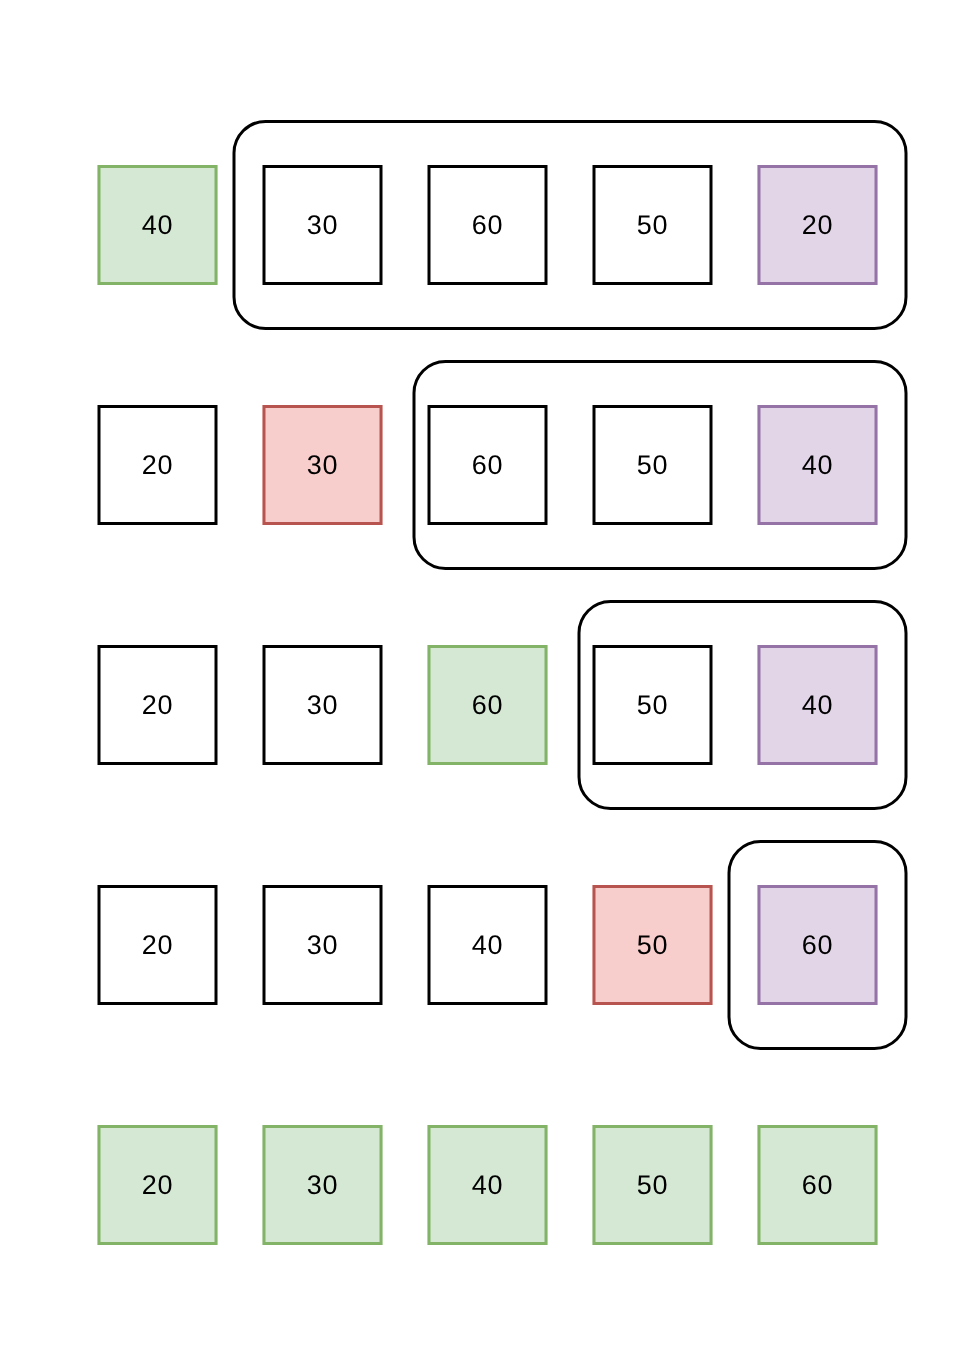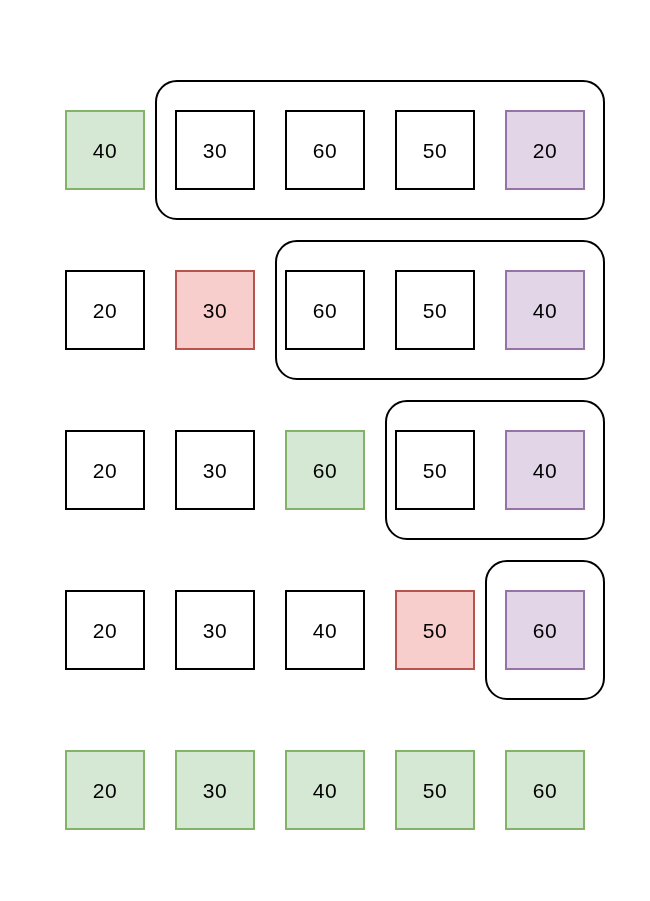--- a/index.html
+++ b/index.html
@@ -39,21 +39,21 @@
   .cell {
     position: absolute;
     box-sizing: border-box;
     width: 80px;
     height: 80px;
     border: 2px solid #000000;
     background: #ffffff;
     display: flex;
     align-items: center;
     justify-content: center;
-    font-size: 21px;
+    font-size: 18px;
     line-height: 1;
     color: #000000;
     letter-spacing: 0.5px;
     z-index: 2;
   }
   .cell.plain {
     border-color: #000000;
     background: #ffffff;
   }
   .cell.green {

